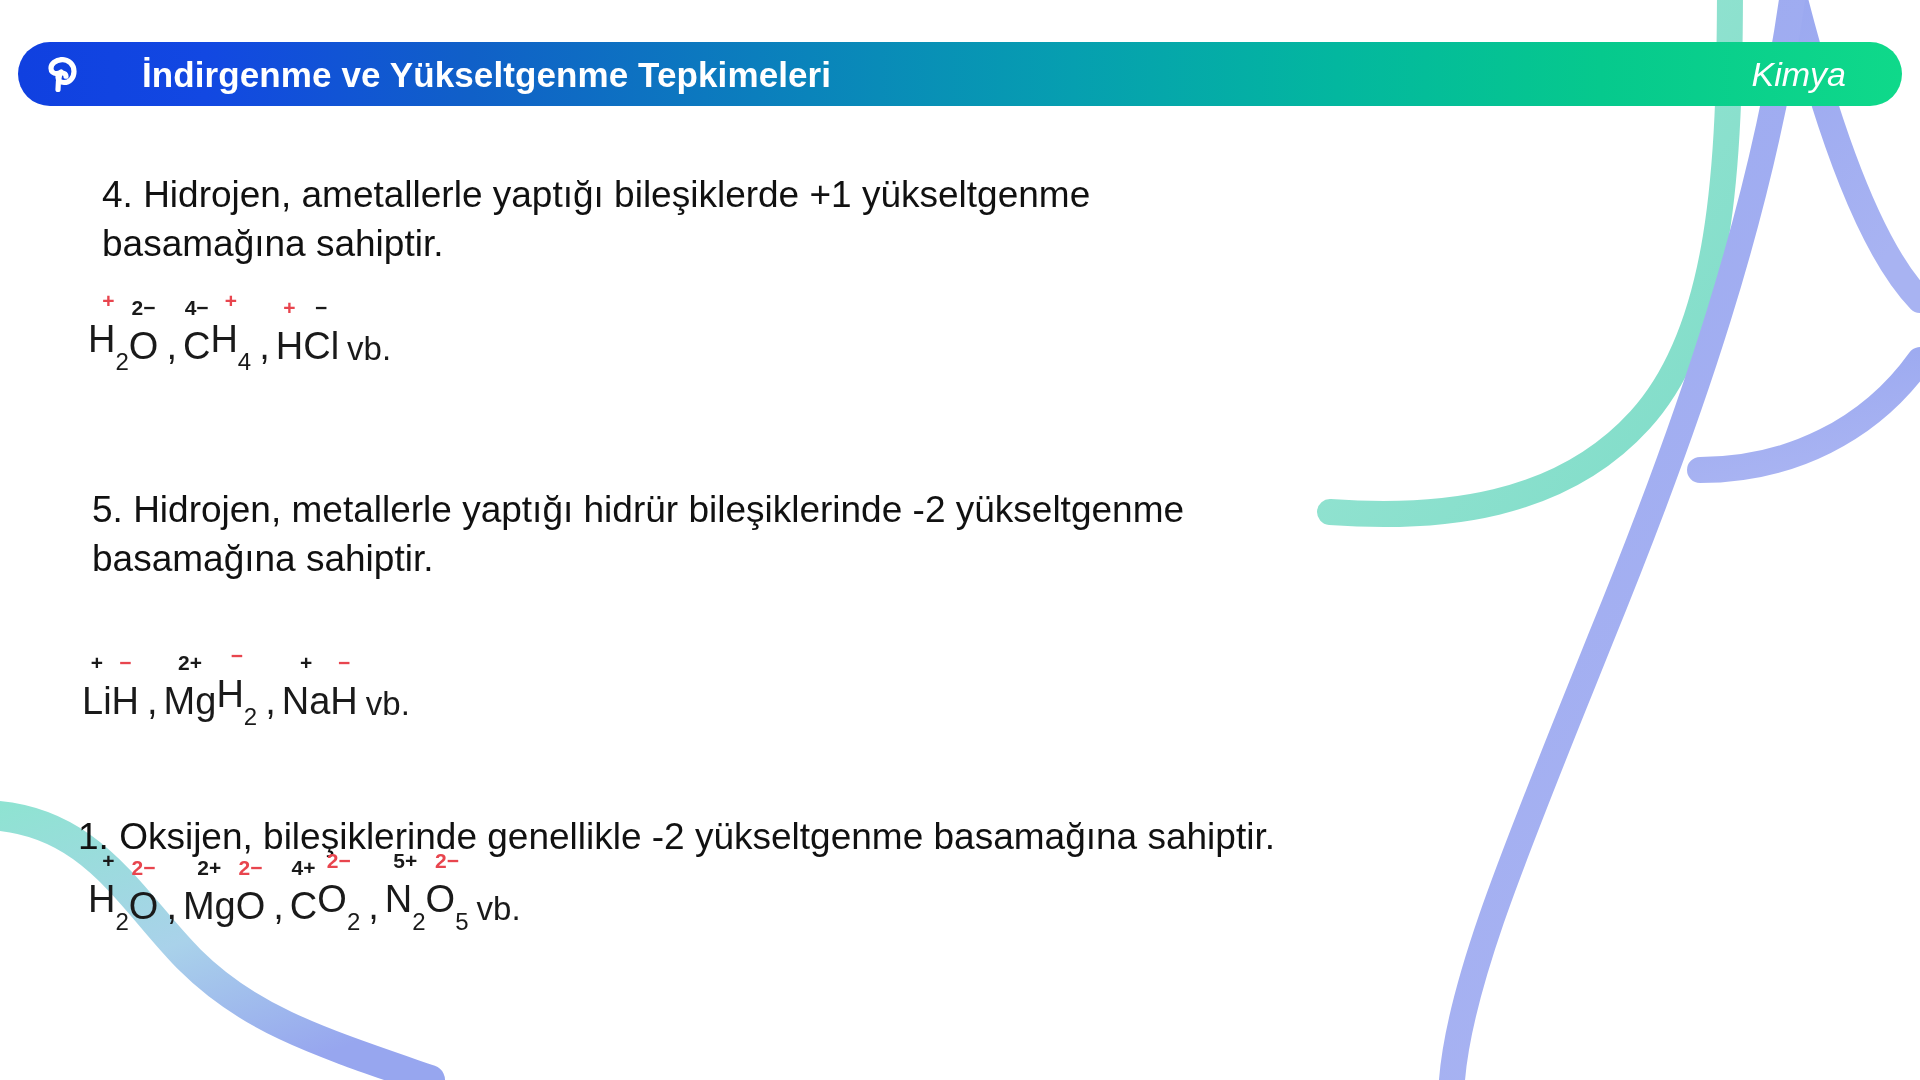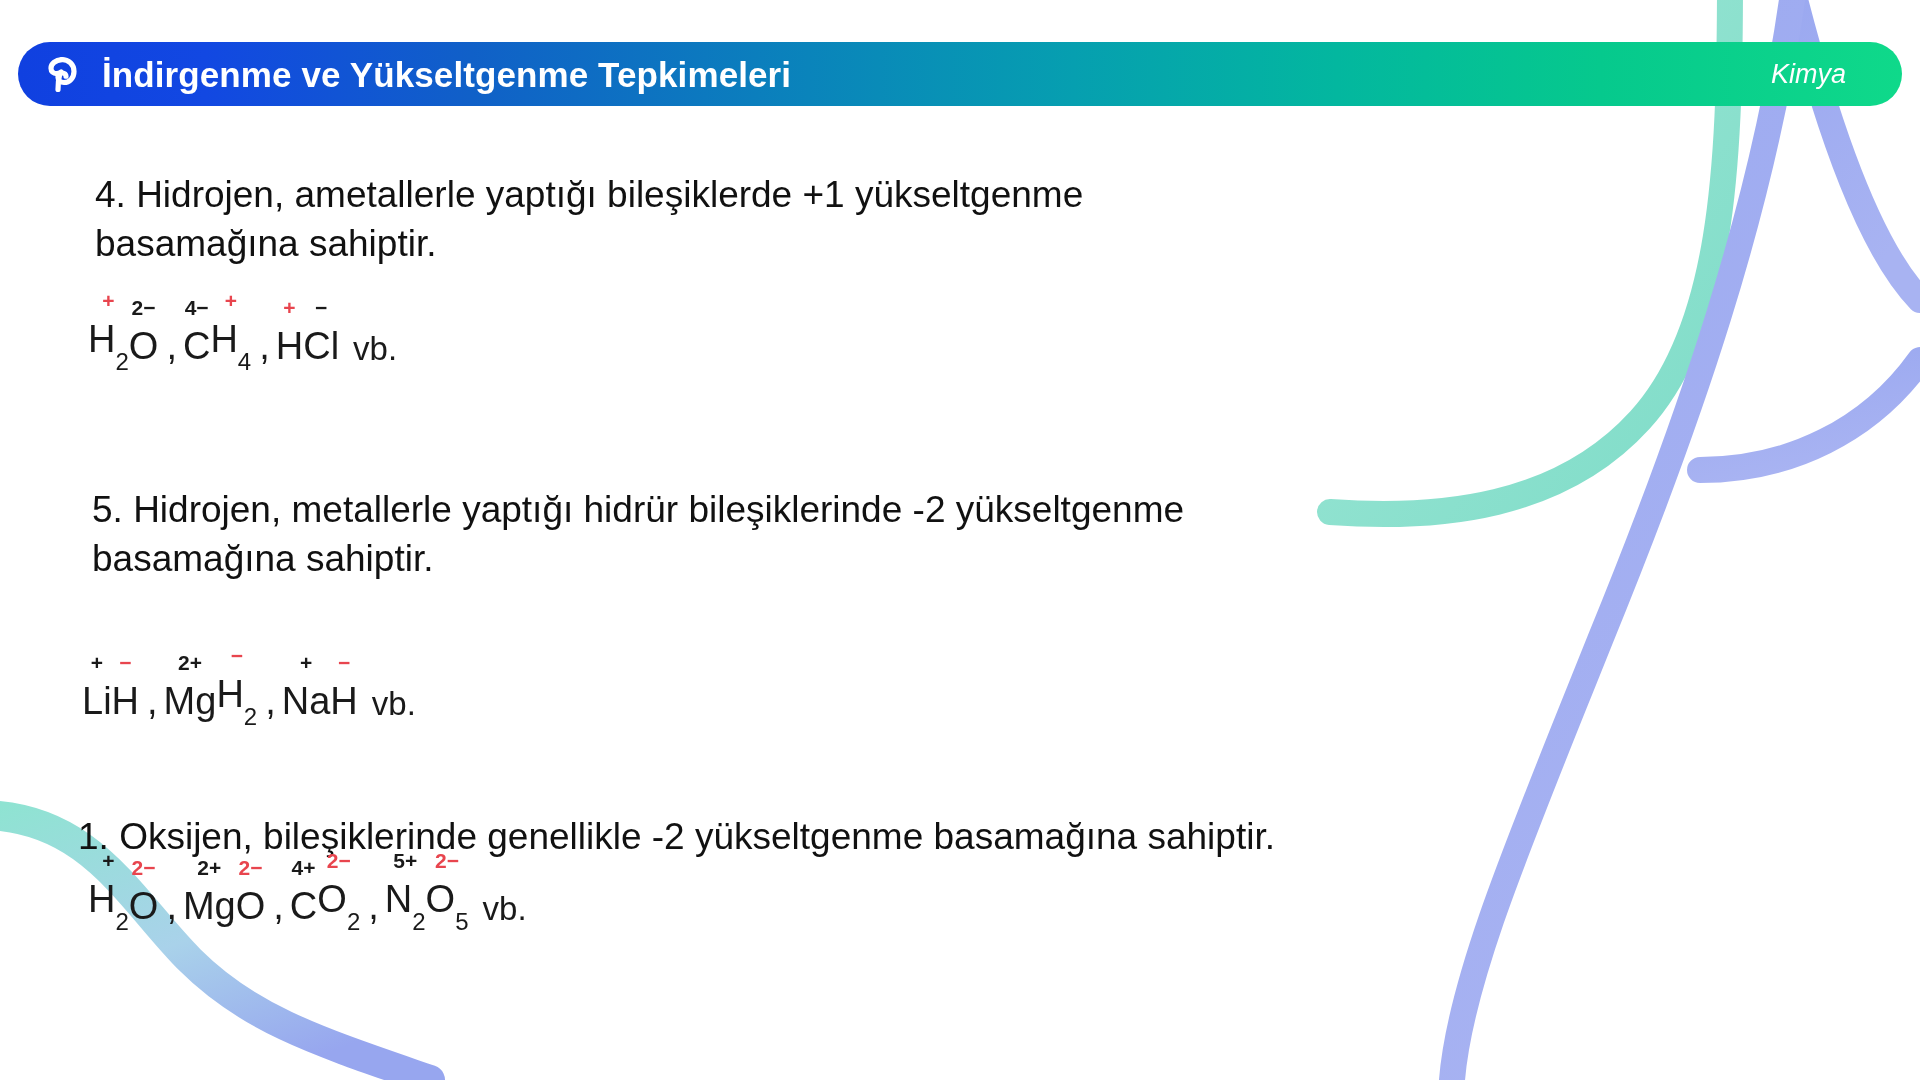--- a/index.html
+++ b/index.html
@@ -41,40 +41,41 @@
         #0a84bb 42%,
         #069fb0 56%,
         #03b79f 70%,
         #06c98d 84%,
         #0fd98a 100%);
     z-index: 2;
     display: flex;
     align-items: center;
     box-sizing: border-box;
     padding: 0 34px 0 22px;
+    gap: 40px;
   }
   #brand-logo {
     width: 40px;
     height: 40px;
     flex: 0 0 auto;
     margin-right: 22px;
     display: block;
   }
   #header-title {
     color: #ffffff;
     font-size: 35px;
     font-weight: bold;
     letter-spacing: 0.1px;
     white-space: nowrap;
     line-height: 1;
   }
   #header-subject {
     margin-left: auto;
     color: #ffffff;
-    font-size: 27px;
+    font-size: 34px;
     font-style: italic;
     font-weight: normal;
     white-space: nowrap;
     line-height: 1;
     padding-right: 22px;
   }
 
   
   #content {
     position: absolute;
@@ -133,21 +134,21 @@
   }
   .ox.red { color: #e8454e; }
   .ox.dark { color: #1a1a1a; }
   .sep {
     padding: 0 6px 0 4px;
     font-size: 38px;
     display: inline-block;
   }
   .vb {
     font-size: 33px;
-    margin-left: 10px;
+    margin-left: 4px;
     color: #1a1a1a;
   }
 </style>
 </head>
 <body>
 
 <svg id="decor-layer" viewBox="0 0 1920 1080" width="1920" height="1080" xmlns="http://www.w3.org/2000/svg">
   <defs>
     <linearGradient id="gradMintBlue" x1="0" y1="0" x2="0.6" y2="1">
       <stop offset="0%" stop-color="#8fe3d2"></stop>
@@ -181,21 +182,21 @@
     <path d="M21.8 5.6 C 15.5 6.2 11 9.6 11 14.2 C 11 17.6 13.4 19.6 16.6 19.6
              C 18.4 19.6 19.9 19 21.1 18" fill="none" stroke="#ffffff" stroke-width="5.2" stroke-linecap="round"></path>
     <path d="M19.8 19.6 C 18.6 24.5 18 29.5 18 35.5" fill="none" stroke="#ffffff" stroke-width="5.2" stroke-linecap="round"></path>
   </svg>
   <div id="header-title">İndirgenme ve Yükseltgenme Tepkimeleri</div>
   <div id="header-subject">Kimya</div>
 </div>
 
 <div id="content">
     <div class="rule-block">
-      <p class="rule-text" style="position: absolute; left: 95px; top: 30px;">4. Hidrojen, ametallerle yaptığı bileşiklerde +1 yükseltgenme
+      <p class="rule-text" style="position: absolute; left: 102px; top: 30px;">4. Hidrojen, ametallerle yaptığı bileşiklerde +1 yükseltgenme
 basamağına sahiptir.</p>
       <div class="formula-row" style="position: absolute; left: 88px; top: 150px;">
         <span class="formula">
           <span class="atom"><span class="ox red">+</span><span class="sym">H</span><span class="sub">2</span></span>
           <span class="atom"><span class="ox dark">2−</span><span class="sym">O</span></span>
         </span>
         <span class="sep">,</span>
         <span class="formula">
           <span class="atom"><span class="ox dark">4−</span><span class="sym">C</span></span>
           <span class="atom"><span class="ox red">+</span><span class="sym">H</span><span class="sub">4</span></span>

